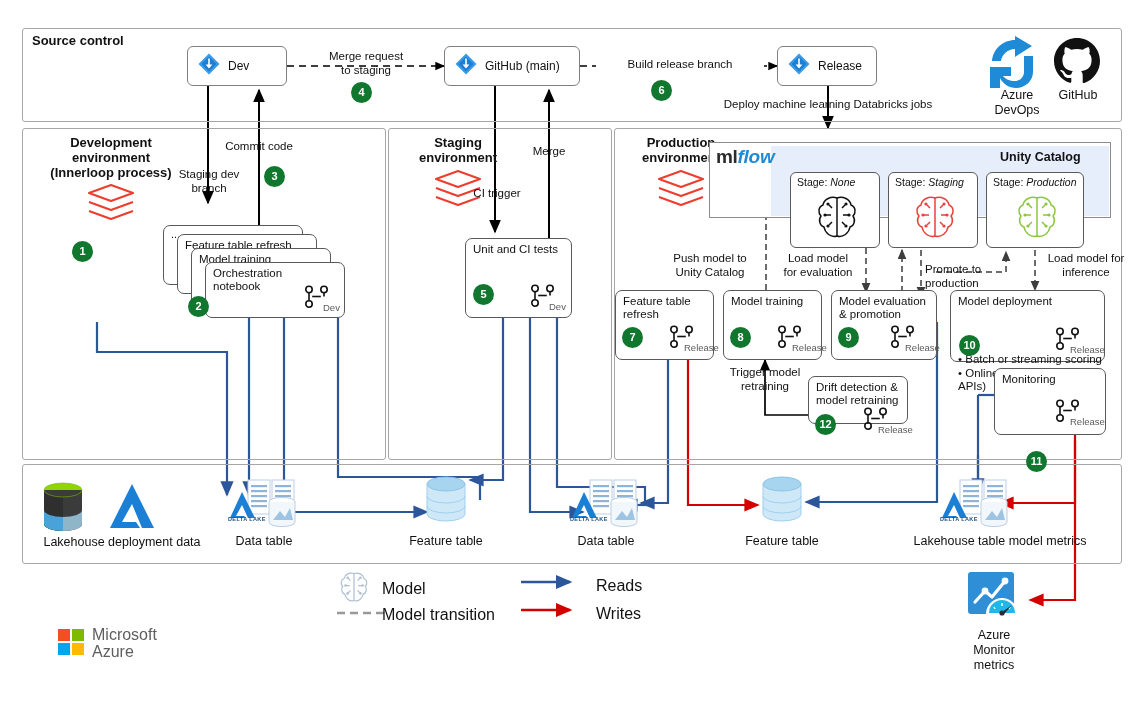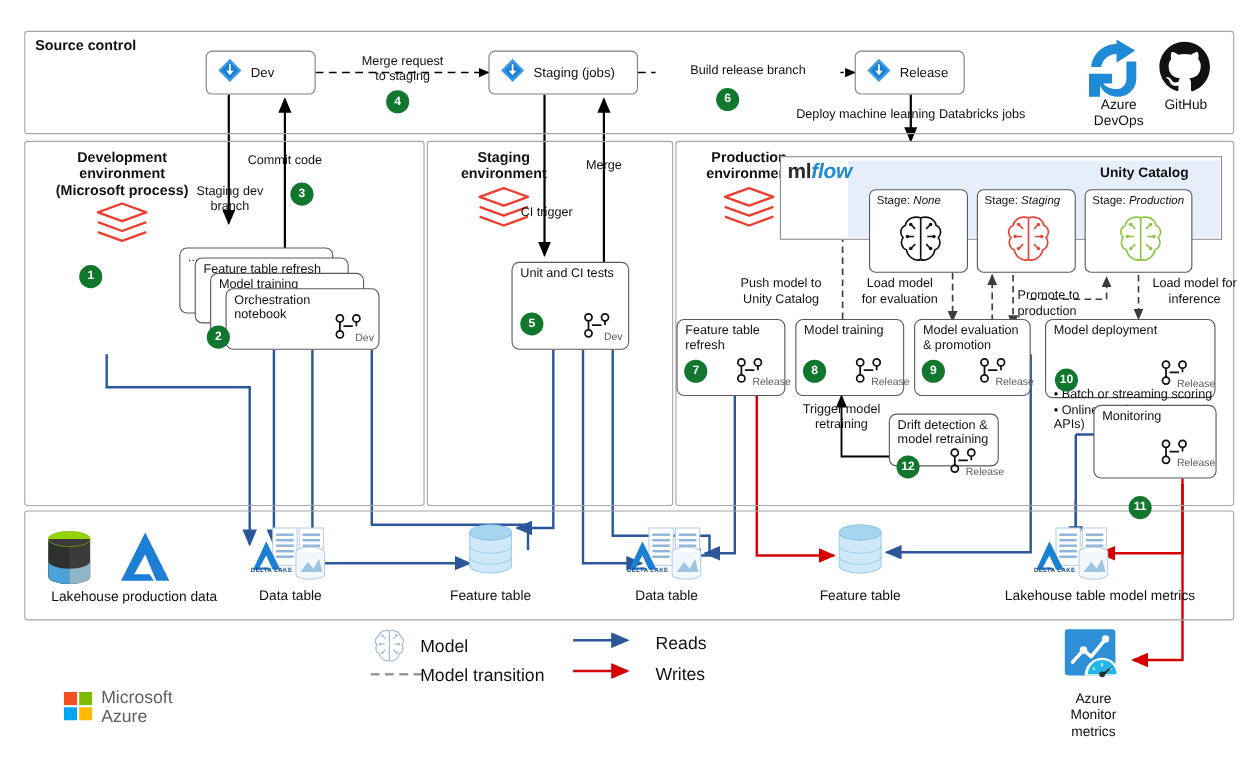--- a/index.html
+++ b/index.html
@@ -134,21 +134,21 @@
   <div class="frame-title" style="left:32px;top:34px;">Source control</div>
 
   <div class="frame" style="left:22px;top:128px;width:362px;height:330px;"></div>
   <div class="frame" style="left:388px;top:128px;width:222px;height:330px;"></div>
   <div class="frame" style="left:614px;top:128px;width:506px;height:330px;"></div>
   <div class="frame" style="left:22px;top:464px;width:1098px;height:98px;"></div>
 
   <div class="frame-title" style="left:36px;top:136px;width:150px;text-align:center;">
     <div>Development</div>
     <div>environment</div>
-    <div>(Microsoft process)</div>
+    <div>(Innerloop process)</div>
   </div>
   <div class="abs" style="left:85px;top:182px;">
     <svg width="52" height="42" viewBox="0 0 52 42">
       <g fill="none" stroke="#ee3d2e" stroke-width="2.1" stroke-linejoin="round">
         <path d="M4,11 L26,3 L48,11 L26,19 Z"></path>
         <path d="M4,20 L26,28 L48,20"></path>
         <path d="M4,29 L26,37 L48,29"></path>
       </g>
     </svg>
   </div>
@@ -193,21 +193,21 @@
   </div>
 
   <div class="repochip" style="left:444px;top:46px;width:136px;height:40px;">
     <span>
       <svg width="24" height="24" viewBox="0 0 24 24">
         <path d="M12,1.5 L22.5,12 L12,22.5 L1.5,12 Z" fill="#3b9ae8"></path>
         <path d="M12,4.5 L19.5,12 L12,19.5 L4.5,12 Z" fill="#1b7fd4"></path>
         <path d="M11.2,6.5 L11.2,12.4 L8.6,12.4 L12,16.4 L15.4,12.4 L12.8,12.4 L12.8,6.5 Z" fill="#fff"></path>
       </svg>
     </span>
-    <span class="rtxt">Staging (jobs)</span>
+    <span class="rtxt">GitHub (main)</span>
   </div>
 
   <div class="repochip" style="left:777px;top:46px;width:100px;height:40px;">
     <span>
       <svg width="24" height="24" viewBox="0 0 24 24">
         <path d="M12,1.5 L22.5,12 L12,22.5 L1.5,12 Z" fill="#3b9ae8"></path>
         <path d="M12,4.5 L19.5,12 L12,19.5 L4.5,12 Z" fill="#1b7fd4"></path>
         <path d="M11.2,6.5 L11.2,12.4 L8.6,12.4 L12,16.4 L15.4,12.4 L12.8,12.4 L12.8,6.5 Z" fill="#fff"></path>
       </svg>
     </span>
@@ -535,21 +535,21 @@
       <path d="M4,30 L4,44 a19,7 0 0 0 19,7 L23,37 a19,7 0 0 1 -19,-7 z" fill="#4aa3d8"></path>
       <path d="M23,37 a19,7 0 0 0 19,-7 L42,44 a19,7 0 0 1 -19,7 z" fill="#8fb5c9"></path>
       <ellipse cx="23" cy="10" rx="19" ry="7" fill="none" stroke="#7ab800" stroke-width="0.6"></ellipse>
     </svg>
   </div>
   <div class="abs" style="left:102px;top:478px;">
     <svg width="60" height="58" viewBox="0 0 60 58">
       <path d="M30,6 L52,50 L40,50 L30,26 L20,44 L34,44 L38,50 L8,50 Z" fill="#1c7fd6"></path>
     </svg>
   </div>
-  <div class="caption" style="left:22px;top:535px;width:200px;">Lakehouse production data</div>
+  <div class="caption" style="left:22px;top:535px;width:200px;">Lakehouse deployment data</div>
 
   <div class="abs" style="left:228px;top:478px;">
     <svg width="72" height="54" viewBox="0 0 72 54">
       <rect x="20" y="2" width="22" height="34" fill="#fff" stroke="#b9cfe6" stroke-width="1"></rect>
       <rect x="44" y="2" width="22" height="34" fill="#fff" stroke="#b9cfe6" stroke-width="1"></rect>
       <g fill="#8fb4d9">
         <rect x="23" y="7" width="16" height="2.2"></rect>
           <rect x="23" y="12" width="16" height="2.2"></rect>
         <rect x="23" y="17" width="16" height="2.2"></rect>
           <rect x="23" y="22" width="16" height="2.2"></rect>

